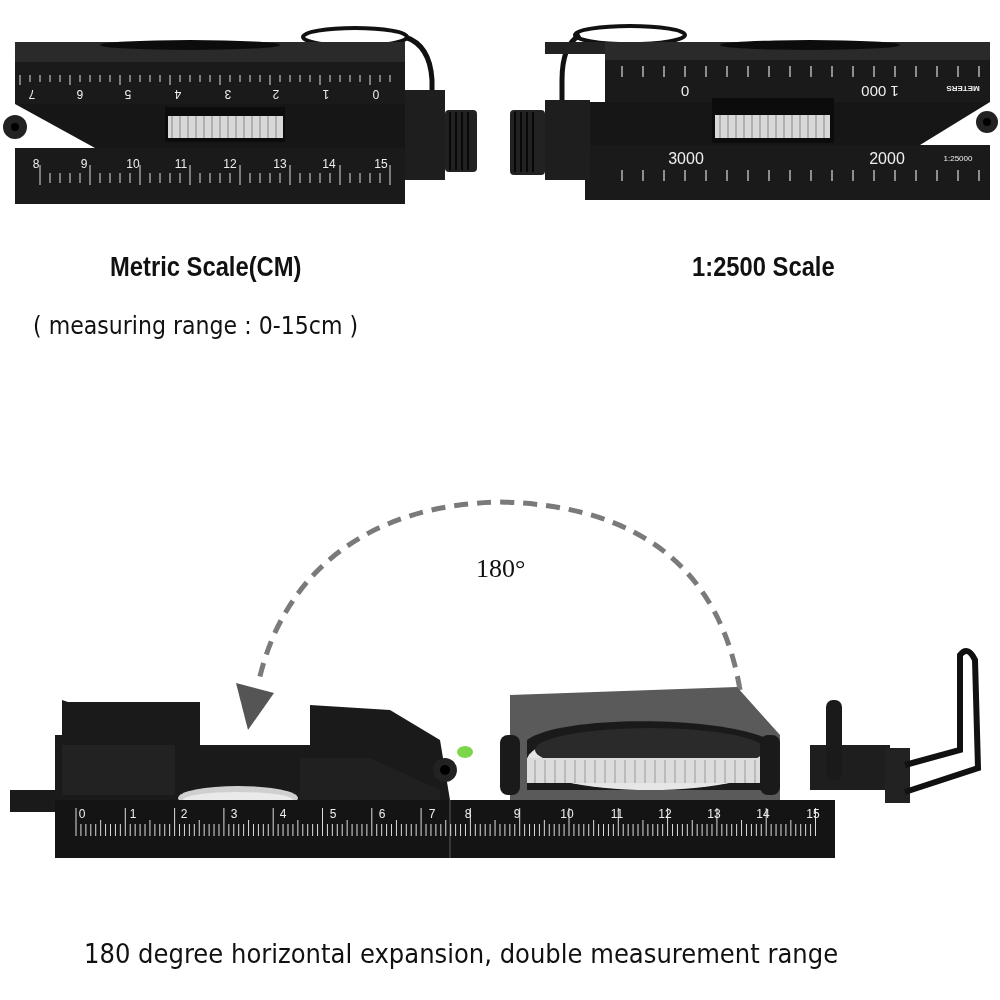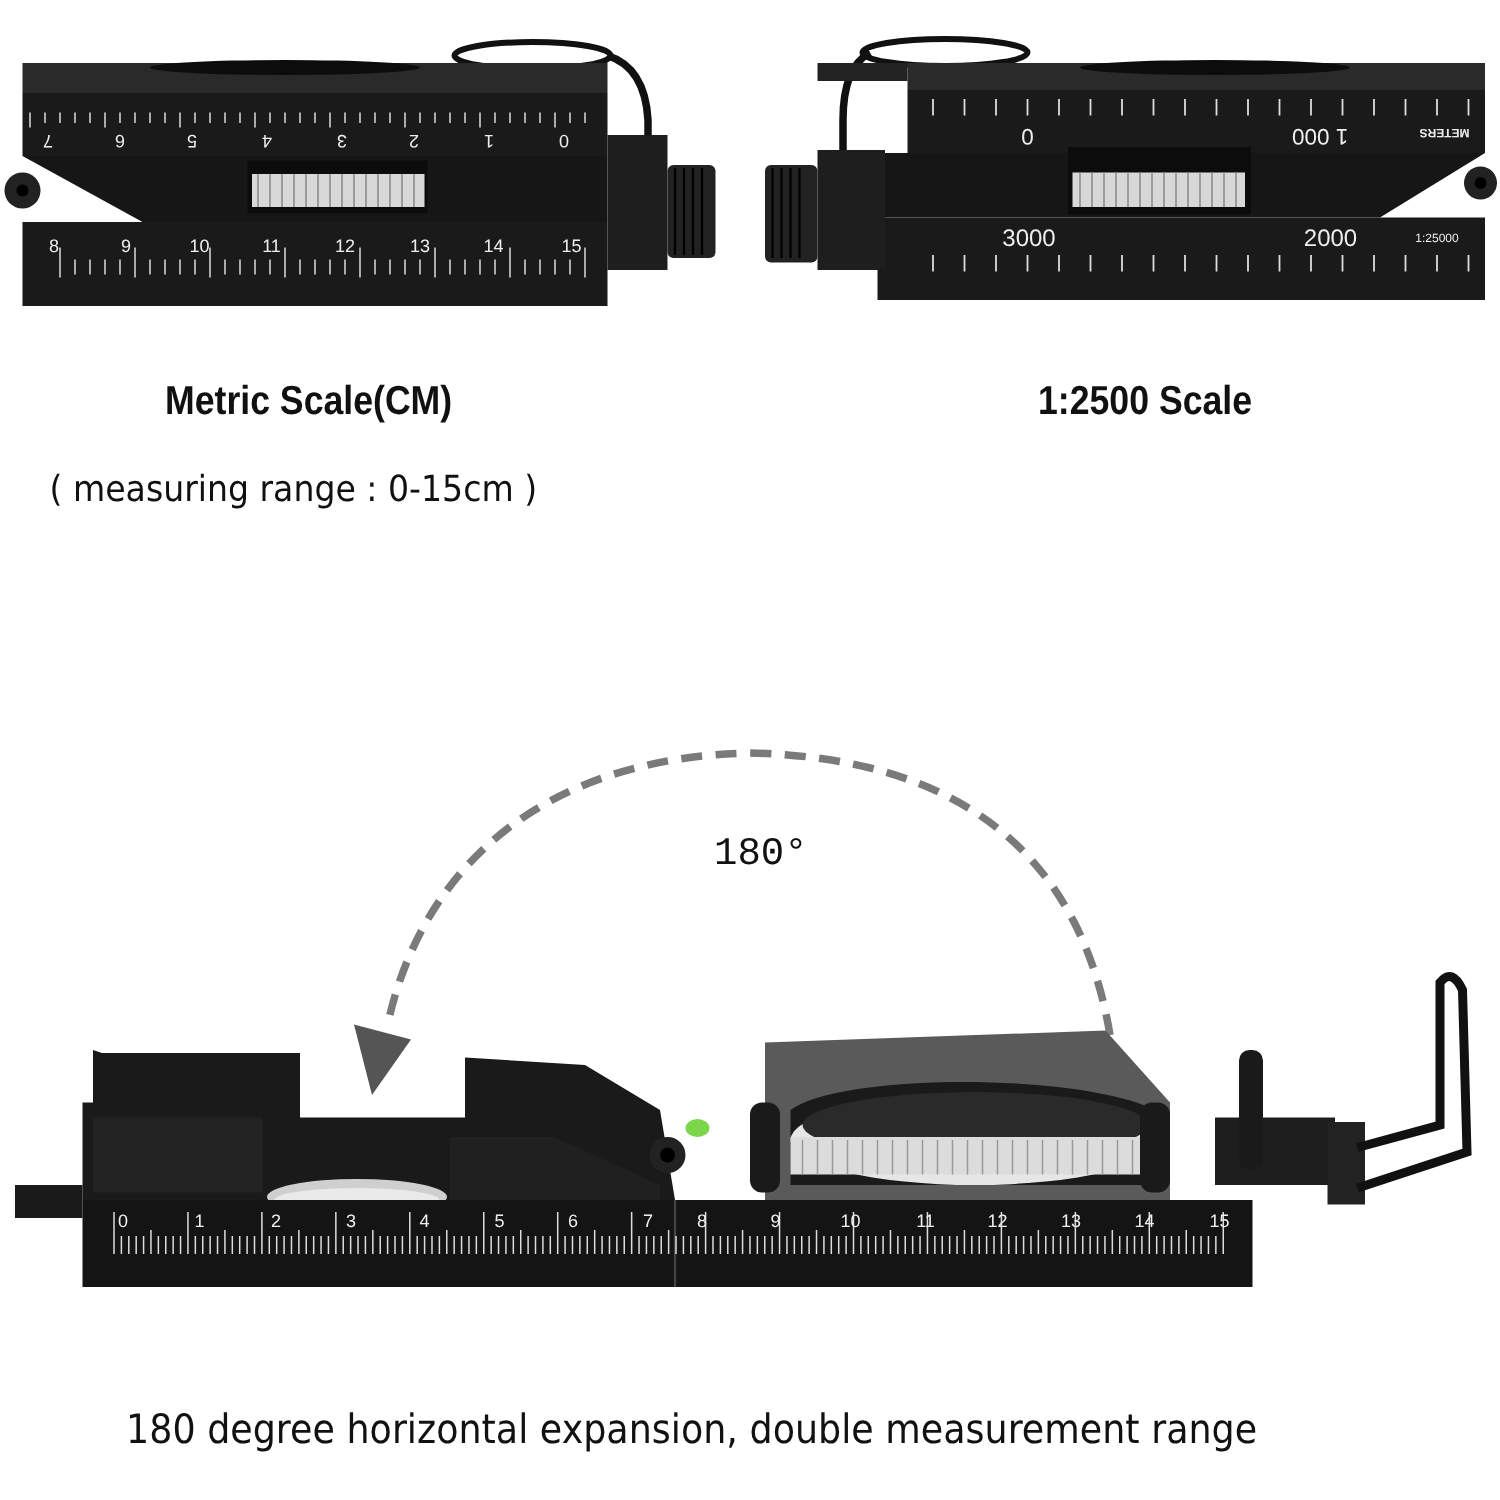--- a/index.html
+++ b/index.html
@@ -1,21 +1,21 @@
 <!DOCTYPE html>
 <html><head>
 <meta charset="utf-8">
 <style>
   html,body{margin:0;padding:0;background:#fff;}
   body{width:1000px;height:1000px;position:relative;overflow:hidden;font-family:"Liberation Sans",sans-serif;}
   .abs{position:absolute;}
   .caption-bold{font-family:"Liberation Sans",sans-serif;font-weight:bold;font-size:27px;color:#111;transform:scaleX(0.88);transform-origin:left top;white-space:nowrap;}
   .caption-light{font-family:"DejaVu Sans",sans-serif;font-size:24px;color:#111;white-space:nowrap;transform:scaleX(0.92);transform-origin:left top;}
   .bottom-caption{font-family:"DejaVu Sans",sans-serif;font-size:27px;color:#111;white-space:nowrap;transform:scaleX(0.9);transform-origin:left top;}
-  .angle{font-family:Liberation Mono, monospace;font-size:26px;color:#111;}
+  .angle{font-family:Liberation Serif, serif;font-size:26px;color:#111;}
   svg text{font-family:"Liberation Sans",sans-serif;}
 </style>
 </head>
 <body>
 
 <svg class="abs" style="left:0;top:20px" width="500" height="200" viewBox="0 0 500 200">
 
   <ellipse cx="355" cy="17" rx="52" ry="9" fill="none" stroke="#111" stroke-width="4"></ellipse>
   <path d="M405 17 Q430 25 432 60 L432 120" fill="none" stroke="#111" stroke-width="5"></path>
 

